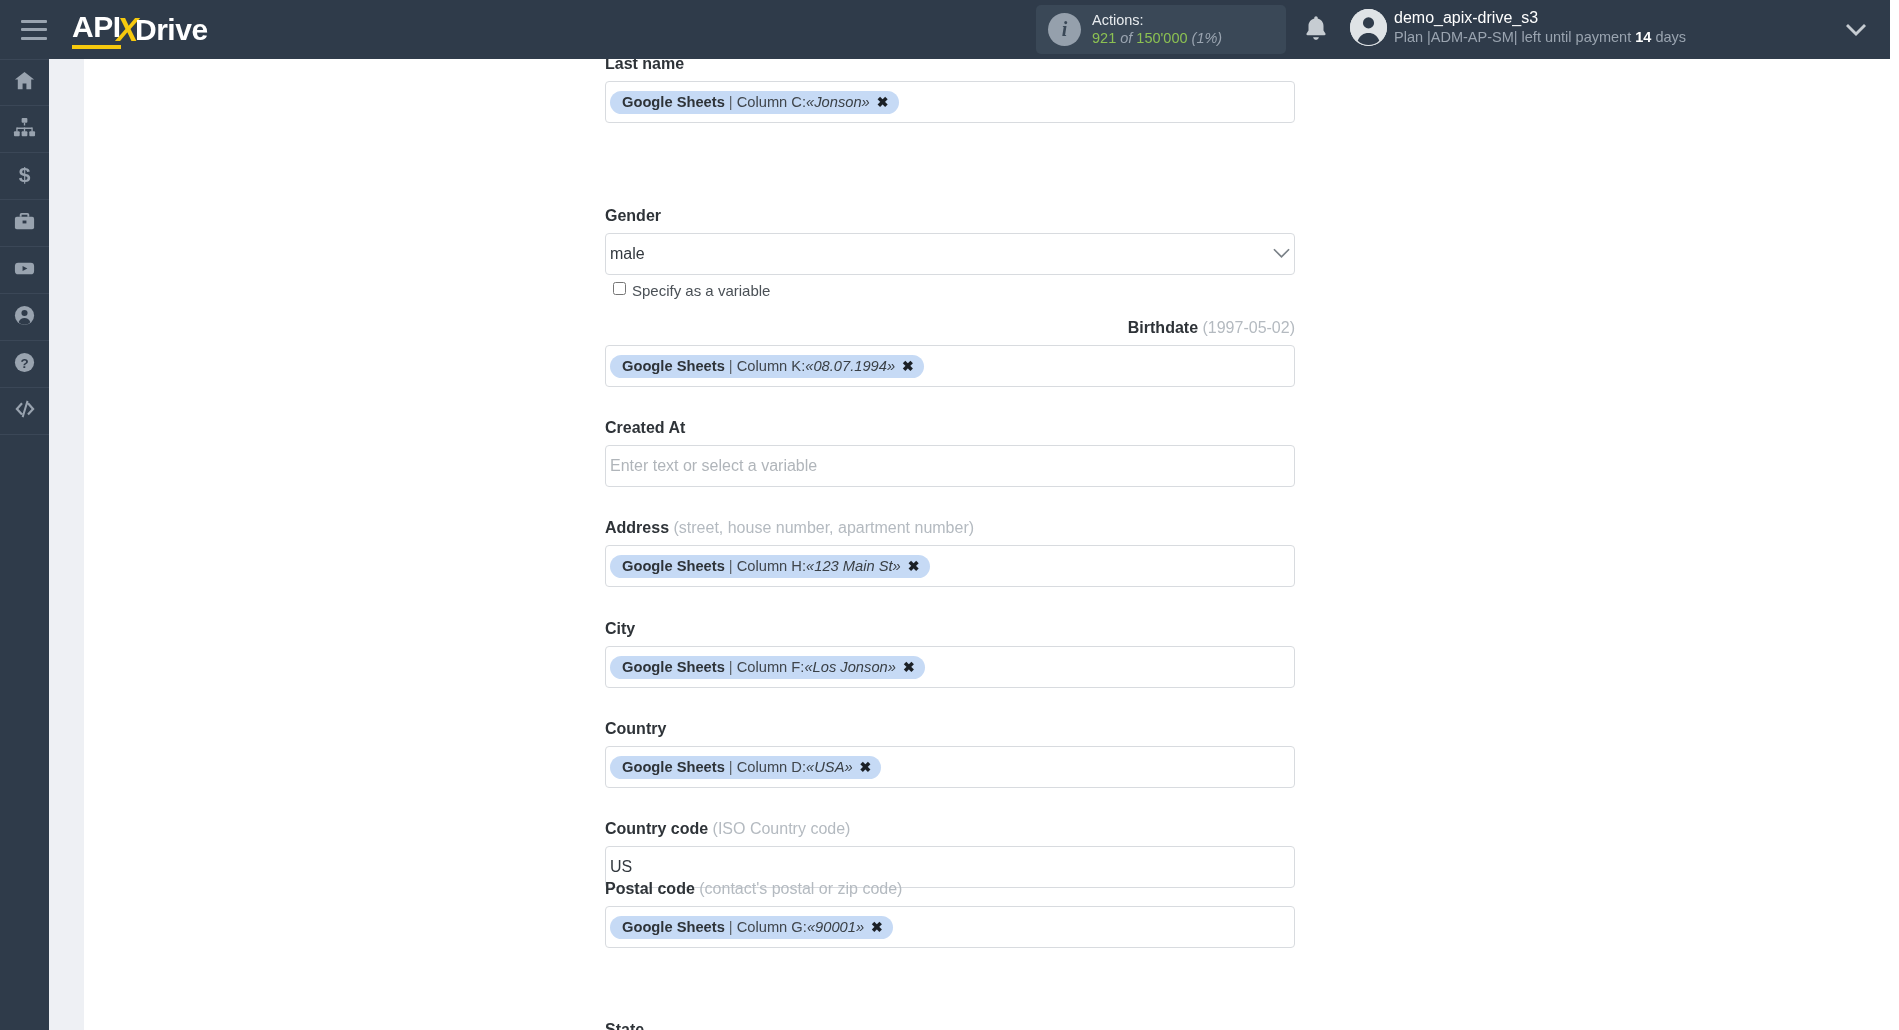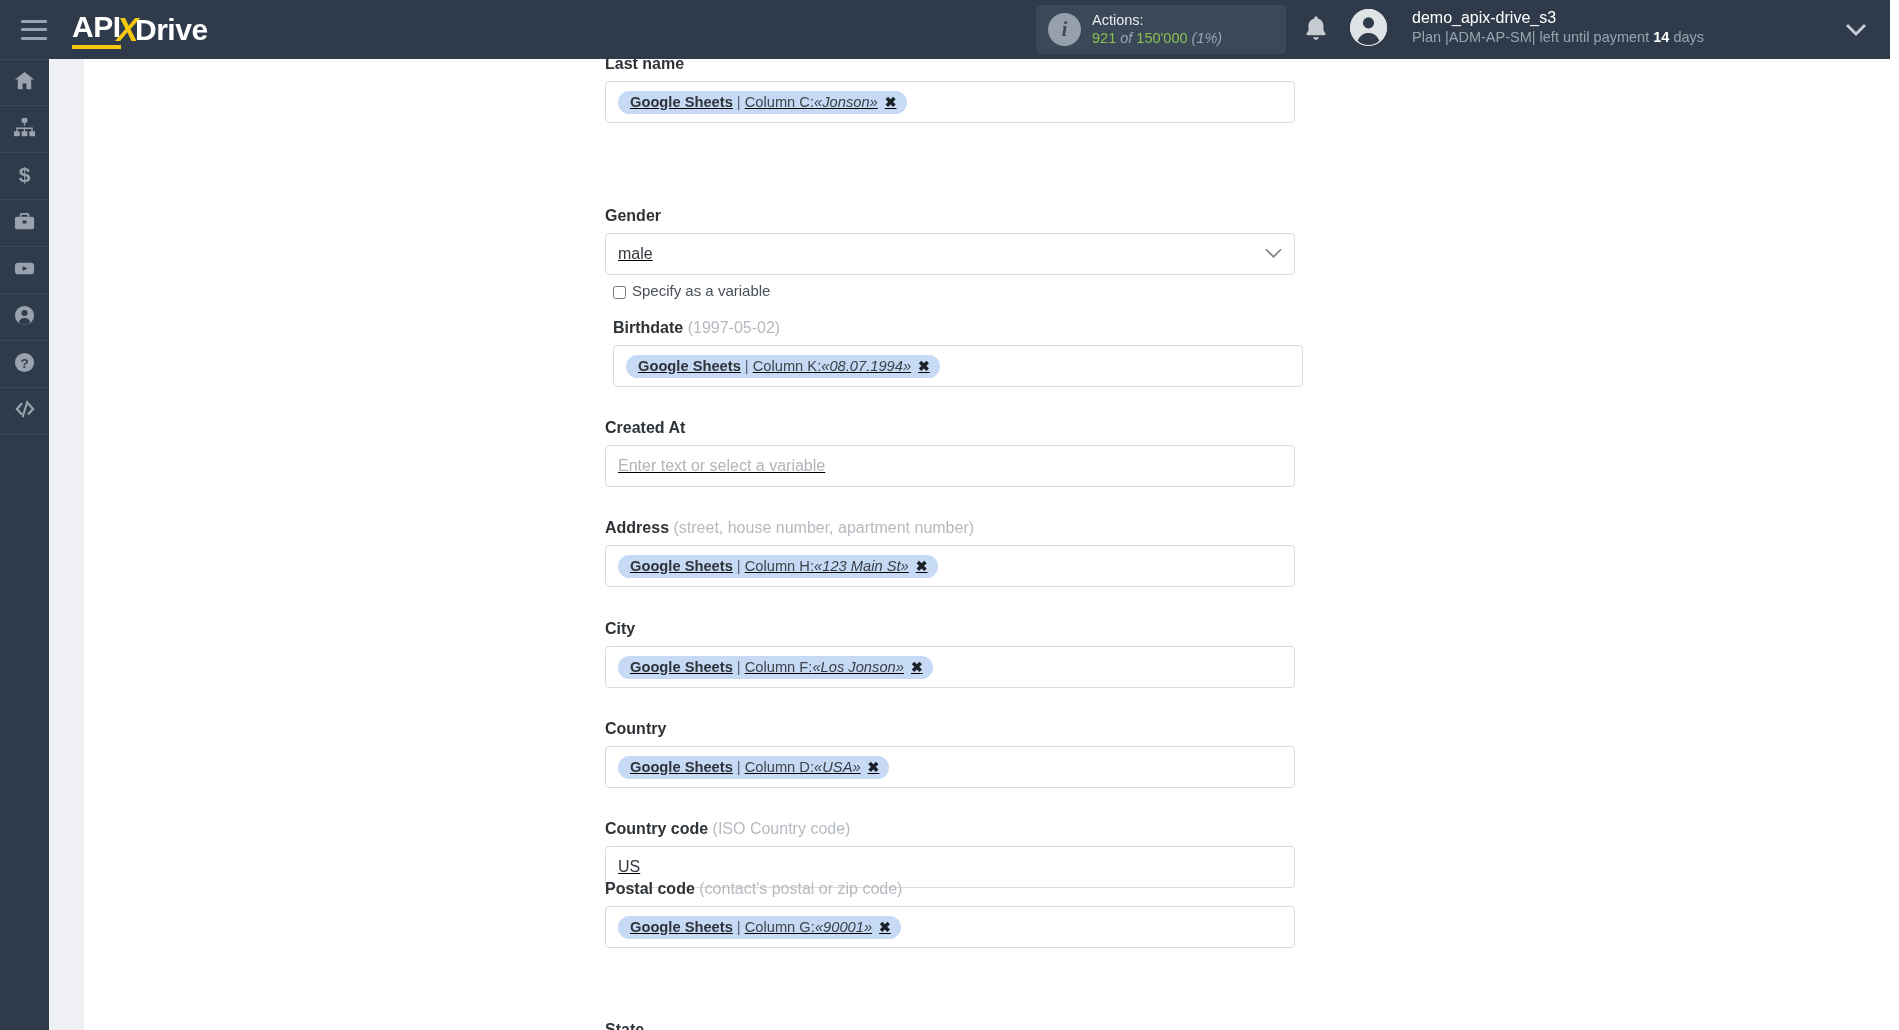--- a/index.html
+++ b/index.html
@@ -97,21 +97,21 @@
     left: 1350px; top: 8px;
     display: flex; align-items: center;
     cursor: pointer;
   }
   .avatar {
     width: 37px; height: 37px; border-radius: 50%;
     background: #dfe3e6;
     display: flex; align-items: center; justify-content: center;
     flex: none;
   }
-  .user-text { margin-left: 25px; line-height: 1.25; }
+  .user-text { margin-left: 7px; line-height: 1.25; }
   .user-name { font-size: 16px; color: #ffffff; }
   .user-plan { font-size: 14.5px; color: #9aa4b0; }
   .user-plan b { color: #ffffff; font-weight: bold; }
   .caret-down {
     position: absolute;
     right: 24px; top: 22px;
     cursor: pointer;
   }
 
   
@@ -175,24 +175,23 @@
     color: #b4bac0;
   }
   .input-box {
     width: 690px;
     min-height: 42px;
     border: 1px solid #d8dbdf;
     border-radius: 4px;
     background: #ffffff;
     display: flex;
     align-items: center;
-    padding: 0 12px;
+    padding: 0 4px;
     position: relative;
     cursor: text;
-    text-decoration: underline;
   }
   .input-box.select { cursor: pointer; justify-content: space-between; }
   .input-text { font-size: 16px; color: #32383e; }
   .input-placeholder { font-size: 16px; color: #b0b5ba; }
 
   .token {
     display: inline-flex;
     align-items: center;
     background: #c6daf5;
     border-radius: 12px;
@@ -214,21 +213,21 @@
     cursor: pointer;
     line-height: 1;
   }
 
   .chev {
     flex: none;
   }
 
   .checkrow {
     display: flex;
-    align-items: flex-end;
+    align-items: flex-start;
     margin-top: 7px;
     cursor: pointer;
   }
   .checkrow input {
     width: 13px; height: 13px;
     margin: 0 6px 0 8px;
     cursor: pointer;
   }
   .checkrow label {
     font-size: 15px;
@@ -387,21 +386,21 @@
             <span class="input-text">male</span>
             <span class="chev"><svg width="17" height="11" viewBox="0 0 18 11">
                 <path d="M1 1l8 8 8-8" stroke="#7a8187" stroke-width="1.8" fill="none"></path>
               </svg></span>
           </div>
           <div class="checkrow">
             <input type="checkbox" style="">
             <label>Specify as a variable</label>
           </div>
         </div>
-        <div class="field" style="position: absolute; top: 260px; left: 8px;">
+        <div class="field" style="position: absolute; top: 260px; left: 0px; text-align: right;">
           <span class="field-label">Birthdate<span class="hint"> (1997-05-02)</span></span>
           <div class="input-box">
             <span class="token">
               <span class="src">Google Sheets</span>
               <span class="sep">|</span>
               <span class="col">Column K:</span>
               <span class="val"> «08.07.1994»</span>
               <span class="x">✖</span>
             </span>
           </div>

